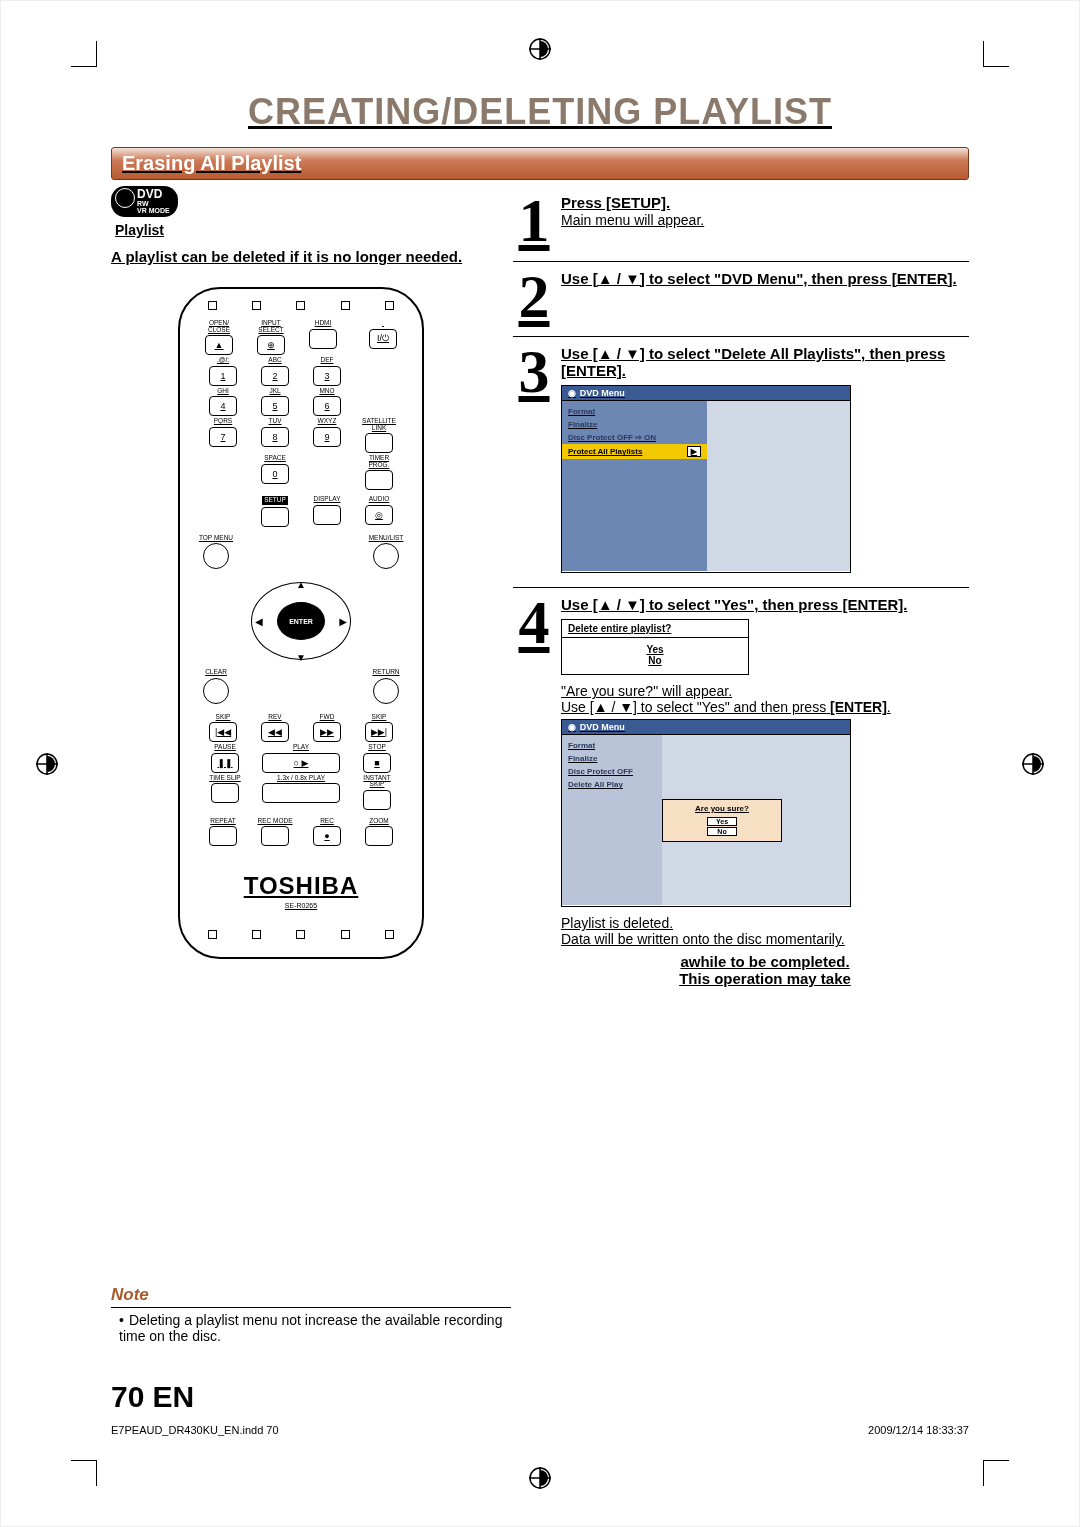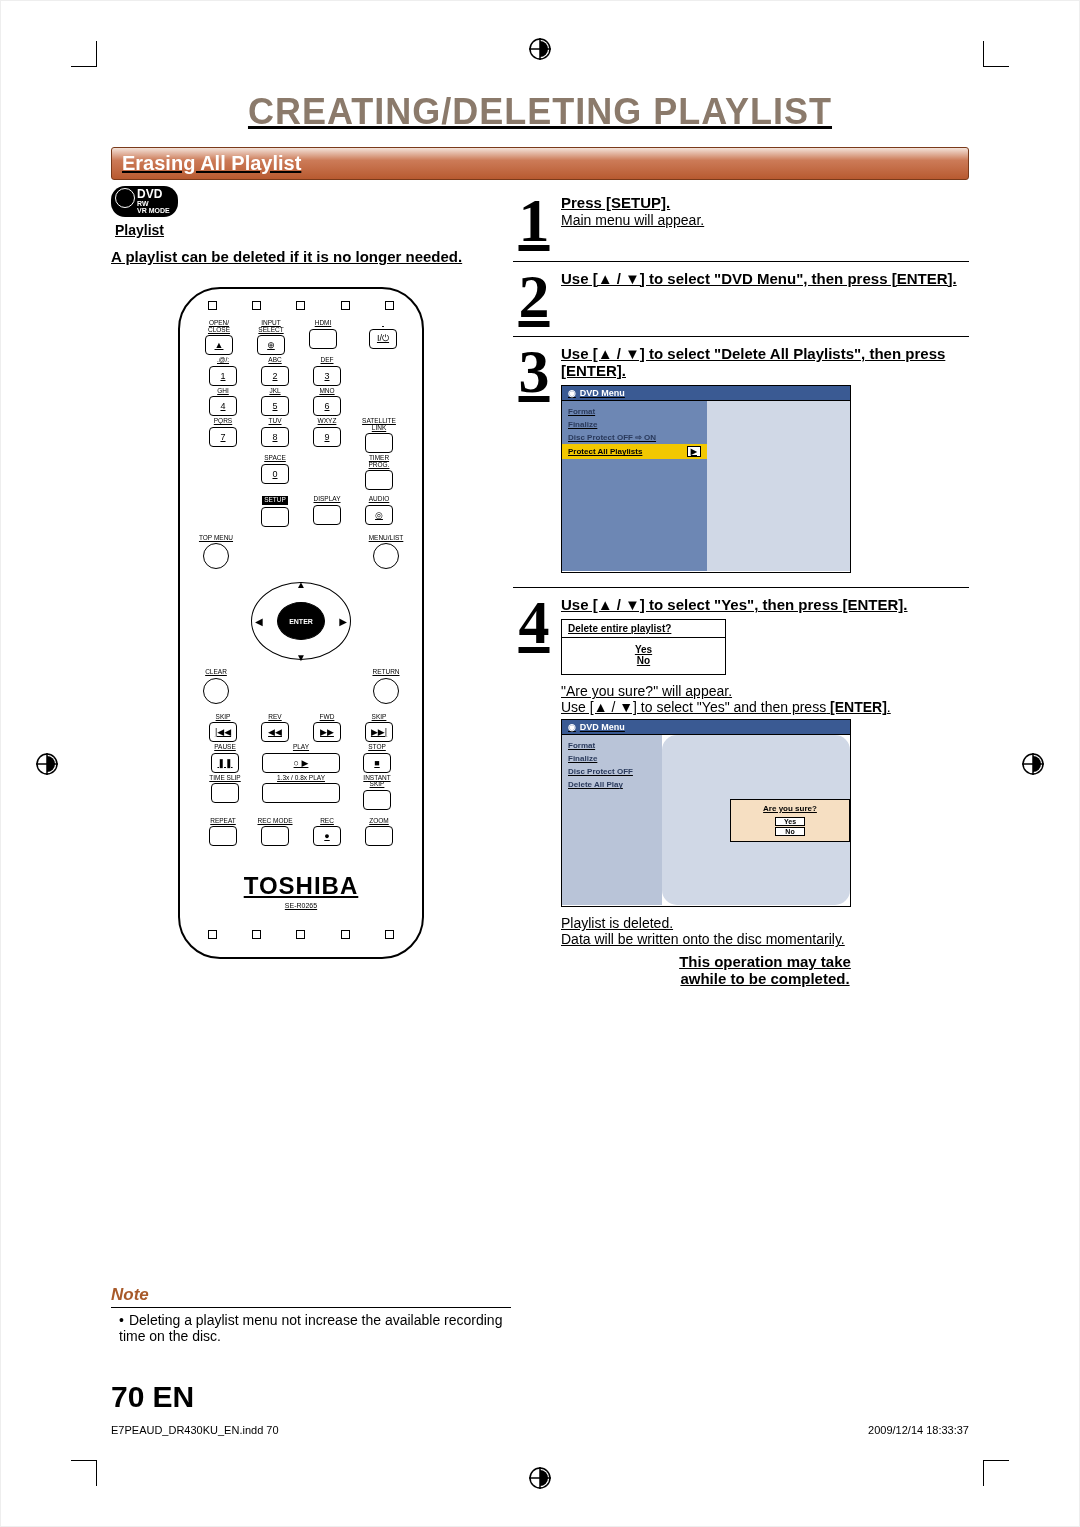--- a/index.html
+++ b/index.html
@@ -65,26 +65,26 @@
   .step-body b { font-weight: 700; }
   .step-sub { font-size: 14px; }
 
   .osd { border: 1px solid #000; background: #fff; width: 290px; height: 188px; margin-top:6px; }
   .osd-header { background: #3a5a93; color:#fff; font-size: 9px; font-weight:700; padding:2px 6px; border-bottom:1px solid #000; display:flex; align-items:center; gap:4px;}
   .osd-body { display:flex; height:calc(100% - 16px); }
   .osd-menu { background:#6d87b4; width:145px; font-size:8px; font-weight:700; padding:4px 0; }
   .osd-menu div { padding:2px 6px; color:#2a3a5c; }
   .osd-menu .hi { background:#f2c800; color:#000; display:flex; justify-content:space-between; align-items:center; }
   .osd-main { flex:1; background:#d0d8e6; }
-  .osd2 .osd-main { display:flex; align-items:center; justify-content:flex-end;border-radius:15px;}
+  .osd2 .osd-main { display:flex; align-items:center; justify-content:flex-start;}
   .popup { background:#f6dfc2; border:1px solid #000; width:120px; padding:4px; text-align:center;}
   .popup .q { font-size:8px; font-weight:700; margin-bottom:4px;}
   .popup .opt { background:#fff; border:1px solid #000; font-size:7px; font-weight:700; width:30px; margin:1px auto; }
 
-  .mini-popup { border:1px solid #000; width:165px; margin-top:6px; }
+  .mini-popup { border:1px solid #000; width:188px; margin-top:6px; }
   .mini-popup .hdr { font-size:10px; font-weight:700; padding:3px 6px; border-bottom:1px solid #000;}
   .mini-popup .opts { text-align:center; padding:6px 0 8px; }
   .mini-popup .opts div { font-size:10px; font-weight:700; }
 
   .bold-note { font-weight:700; font-size:15px; color:#000; margin-top:6px;}
 
   
   .note-box { position:absolute; left:0; bottom:92px; width: 400px; }
   .note-hd { color:#a85a2a; font-style:italic; font-weight:700; font-size:17px; border-bottom:1px solid #000; padding-bottom:2px; margin-bottom:4px;}
   .note-txt { font-size:14px; padding-left: 8px; }
@@ -435,22 +435,22 @@
                     <div class="opt">Yes</div>
                     <div class="opt">No</div>
                   </div>
                 </div>
               </div>
             </div>
 
             <div style="margin-top:8px;font-size:14px;">Playlist is deleted.</div>
             <div style="font-size:14px;">Data will be written onto the disc momentarily.</div>
             <div class="bold-note" style="text-align:center;">
+              <div>awhile to be completed.</div>
               <div>This operation may take</div>
-              <div>awhile to be completed.</div>
             </div>
           </div>
         </div>
       </div>
     </div>
 
     <div class="note-box">
       <div class="note-hd">Note</div>
       <div class="note-txt"><span class="bul">•</span> <span>Deleting a playlist menu not increase the available recording time on the disc.</span></div>
     </div>

